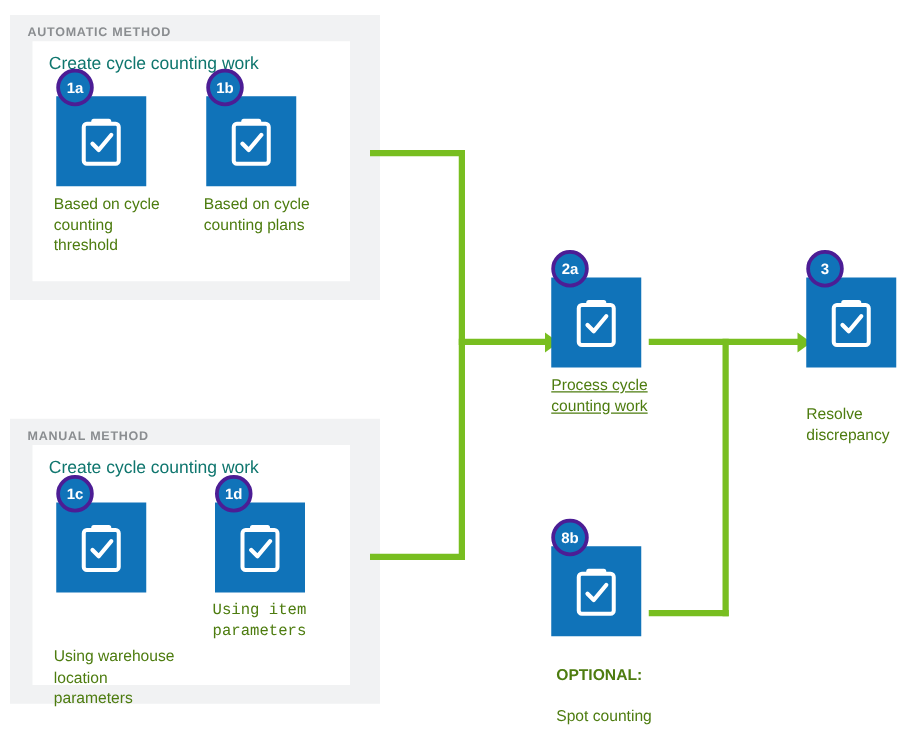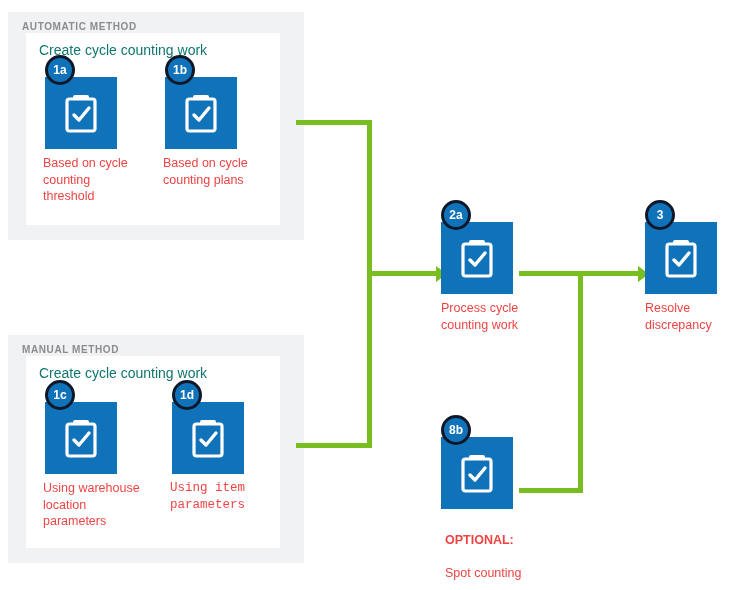--- a/index.html
+++ b/index.html
@@ -57,21 +57,21 @@
     position: absolute;
   }
   .badge {
     position: absolute;
     left: 0px;
     top: 0px;
     width: 30px;
     height: 30px;
     border-radius: 50%;
     background: #1073b9;
-    border: 3px solid #0f172a;
+    border: 3px solid #4c1d95;
     box-sizing: border-box;
     color: #ffffff;
     font-size: 12px;
     font-weight: bold;
     display: flex;
     align-items: center;
     justify-content: center;
     z-index: 3;
     line-height: 1;
   }
@@ -89,21 +89,21 @@
     position: absolute;
     left: 50%;
     top: 50%;
     transform: translate(-50%, -50%);
   }
   .caption {
     position: absolute;
     top: 100px;
     font-size: 12.5px;
     line-height: 1.32;
-    color: #ef4444;
+    color: #4d7c0f;
     white-space: pre-line;
   }
   .caption b {
     font-weight: bold;
   }
 
   
   .conn {
     position: absolute;
     background: #78be20;
@@ -169,21 +169,21 @@
 
   <div class="node" style="left:45px; top:380px; width:130px;">
     <div class="badge">1c</div>
     <div class="tile">
       <svg width="40" height="44" viewBox="0 0 40 44">
         <path d="M14 4 h12 a2 2 0 0 1 2 2 v3 h-16 v-3 a2 2 0 0 1 2 -2 z" fill="#ffffff"></path>
         <rect x="6" y="8" width="28" height="32" rx="2.5" ry="2.5" fill="none" stroke="#ffffff" stroke-width="3.2"></rect>
         <path d="M13 24 l5 5 l10 -12" fill="none" stroke="#ffffff" stroke-width="3.4" stroke-linecap="round" stroke-linejoin="round"></path>
       </svg>
     </div>
-    <div class="caption" style="left:-2px; width:128px;">Using warehouse
+    <div class="caption" style="left:-2px; width:128px;margin-top:37px;">Using warehouse
 location
 parameters</div>
   </div>
 
   <div class="node" style="left:172px; top:380px; width:120px;">
     <div class="badge">1d</div>
     <div class="tile">
       <svg width="40" height="44" viewBox="0 0 40 44">
         <path d="M14 4 h12 a2 2 0 0 1 2 2 v3 h-16 v-3 a2 2 0 0 1 2 -2 z" fill="#ffffff"></path>
         <rect x="6" y="8" width="28" height="32" rx="2.5" ry="2.5" fill="none" stroke="#ffffff" stroke-width="3.2"></rect>
@@ -211,21 +211,21 @@
 
   <div class="node" style="left:441px; top:200px; width:130px;">
     <div class="badge">2a</div>
     <div class="tile">
       <svg width="40" height="44" viewBox="0 0 40 44">
         <path d="M14 4 h12 a2 2 0 0 1 2 2 v3 h-16 v-3 a2 2 0 0 1 2 -2 z" fill="#ffffff"></path>
         <rect x="6" y="8" width="28" height="32" rx="2.5" ry="2.5" fill="none" stroke="#ffffff" stroke-width="3.2"></rect>
         <path d="M13 24 l5 5 l10 -12" fill="none" stroke="#ffffff" stroke-width="3.4" stroke-linecap="round" stroke-linejoin="round"></path>
       </svg>
     </div>
-    <div class="caption" style="left:0px; width:128px;">Process cycle
+    <div class="caption" style="left:0px; width:128px;text-decoration:underline;">Process cycle
 counting work</div>
   </div>
 
   <div class="node" style="left:441px; top:415px; width:130px;">
     <div class="badge">8b</div>
     <div class="tile">
       <svg width="40" height="44" viewBox="0 0 40 44">
         <path d="M14 4 h12 a2 2 0 0 1 2 2 v3 h-16 v-3 a2 2 0 0 1 2 -2 z" fill="#ffffff"></path>
         <rect x="6" y="8" width="28" height="32" rx="2.5" ry="2.5" fill="none" stroke="#ffffff" stroke-width="3.2"></rect>
         <path d="M13 24 l5 5 l10 -12" fill="none" stroke="#ffffff" stroke-width="3.4" stroke-linecap="round" stroke-linejoin="round"></path>
@@ -239,17 +239,17 @@
 
   <div class="node" style="left:645px; top:200px; width:90px;">
     <div class="badge">3</div>
     <div class="tile">
       <svg width="40" height="44" viewBox="0 0 40 44">
         <path d="M14 4 h12 a2 2 0 0 1 2 2 v3 h-16 v-3 a2 2 0 0 1 2 -2 z" fill="#ffffff"></path>
         <rect x="6" y="8" width="28" height="32" rx="2.5" ry="2.5" fill="none" stroke="#ffffff" stroke-width="3.2"></rect>
         <path d="M13 24 l5 5 l10 -12" fill="none" stroke="#ffffff" stroke-width="3.4" stroke-linecap="round" stroke-linejoin="round"></path>
       </svg>
     </div>
-    <div class="caption" style="left:0px; width:88px;">Resolve
+    <div class="caption" style="left:0px; width:88px;margin-top:23px;">Resolve
 discrepancy</div>
   </div>
 
 </div>
 
 </body></html>

